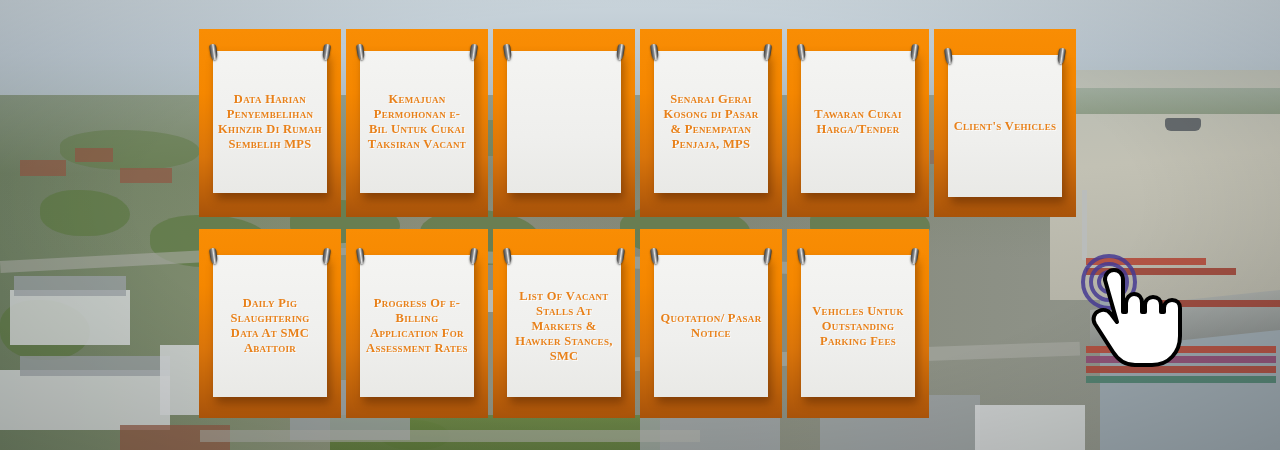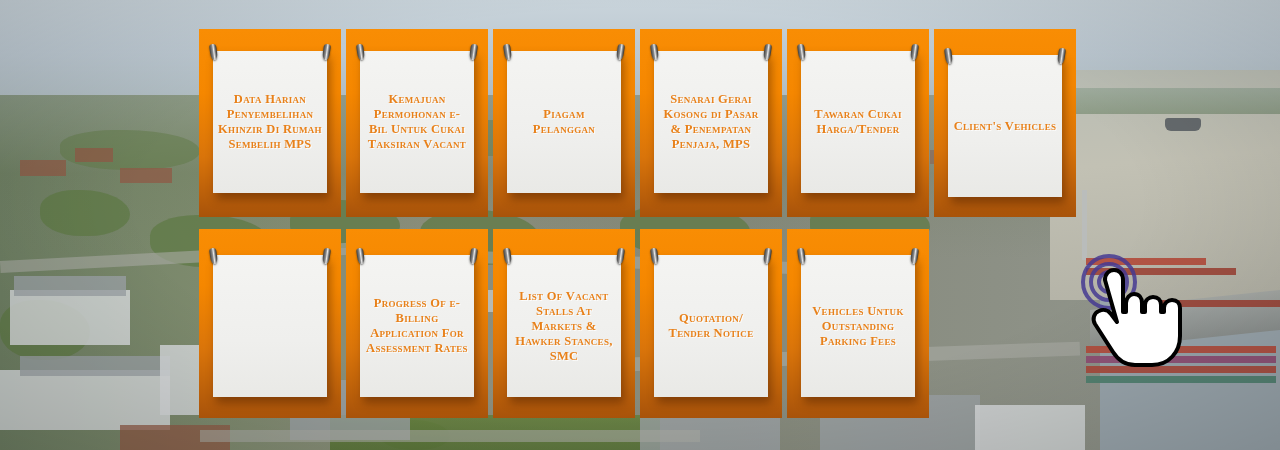--- a/index.html
+++ b/index.html
@@ -175,21 +175,20 @@
       <span class="pin right"></span>
       <span class="label">Kemajuan Permohonan e-Bil Untuk Cukai Taksiran Vacant</span>
     </div>
   </div>
 
 
   <div class="tile">
     <div class="paper">
       <span class="pin left"></span>
       <span class="pin right"></span>
-      <span class="label">Piagam Pelanggan</span>
     </div>
   </div>
 
   <div class="tile">
     <div class="paper">
       <span class="pin left"></span>
       <span class="pin right"></span>
       <span class="label">Senarai Gerai Kosong di Pasar &amp; Penempatan Penjaja, MPS</span>
     </div>
   </div>
@@ -207,20 +206,21 @@
       <span class="pin left"></span>
       <span class="pin right"></span>
       <span class="label">Client's Vehicles</span>
     </div>
   </div>
 
   <div class="tile r2">
     <div class="paper">
       <span class="pin left"></span>
       <span class="pin right"></span>
+      <span class="label">Daily Pig Slaughtering Data At SMC Abattoir</span>
     </div>
   </div>
 
   <div class="tile r2">
     <div class="paper">
       <span class="pin left"></span>
       <span class="pin right"></span>
       <span class="label">Progress Of e-Billing Application For Assessment Rates</span>
     </div>
   </div>
@@ -230,21 +230,21 @@
       <span class="pin left"></span>
       <span class="pin right"></span>
       <span class="label">List Of Vacant Stalls At Markets &amp; Hawker Stances, SMC</span>
     </div>
   </div>
 
   <div class="tile r2">
     <div class="paper">
       <span class="pin left"></span>
       <span class="pin right"></span>
-      <span class="label">Quotation/ Tender Notice</span>
+      <span class="label">Quotation/ Pasar Notice</span>
     </div>
   </div>
 
   <div class="tile r2">
     <div class="paper">
       <span class="pin left"></span>
       <span class="pin right"></span>
       <span class="label">Vehicles Untuk Outstanding Parking Fees</span>
     </div>
   </div>

